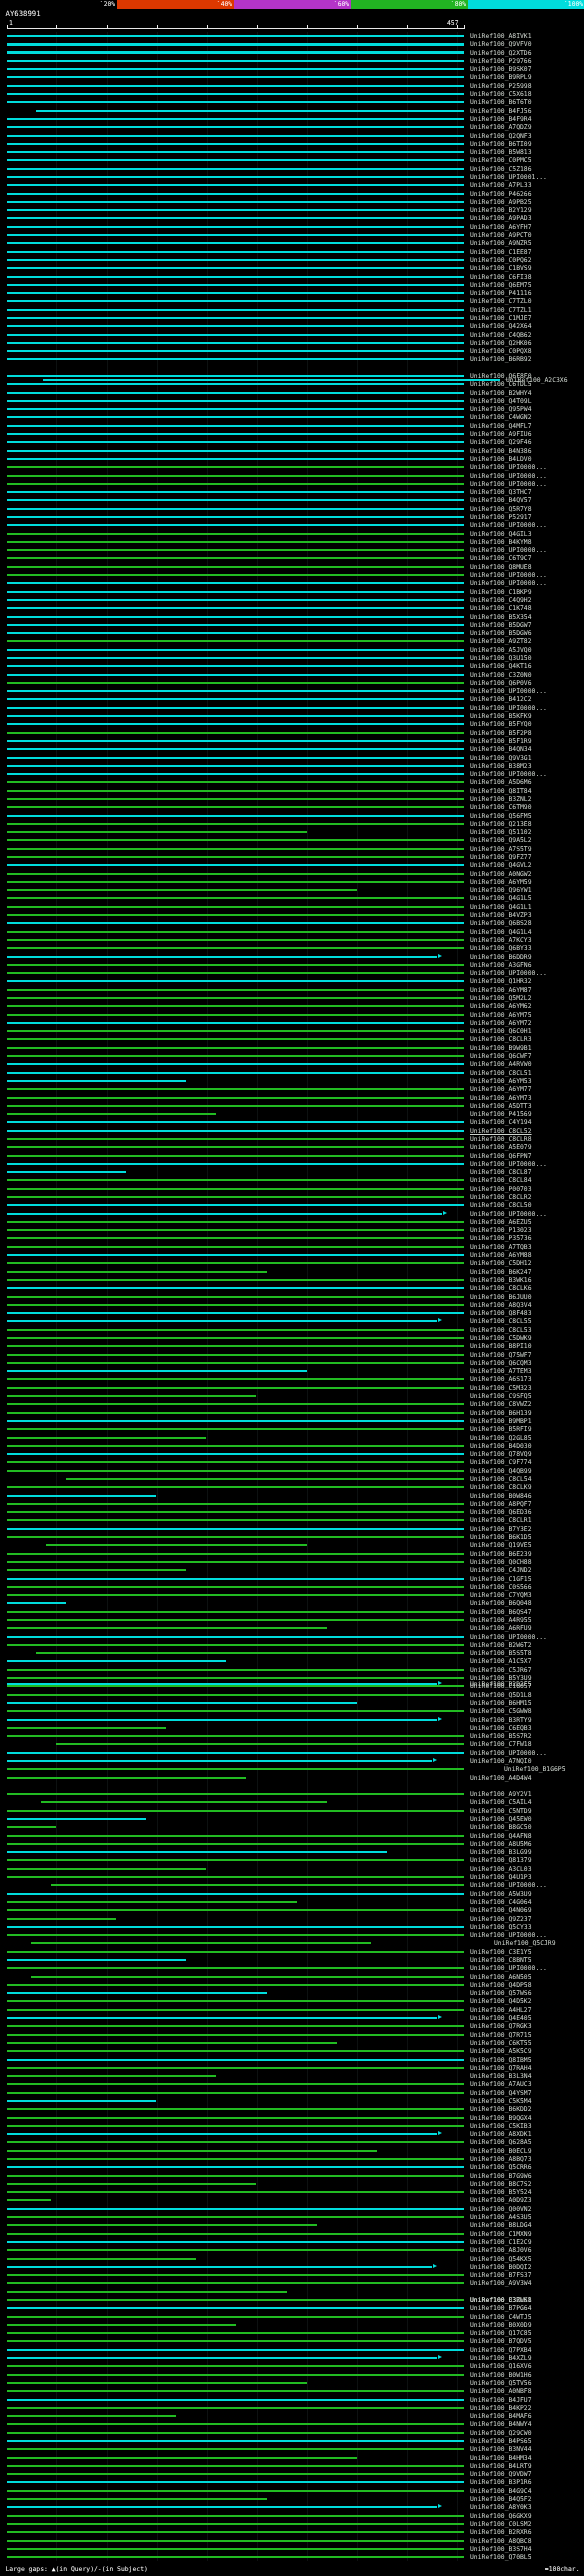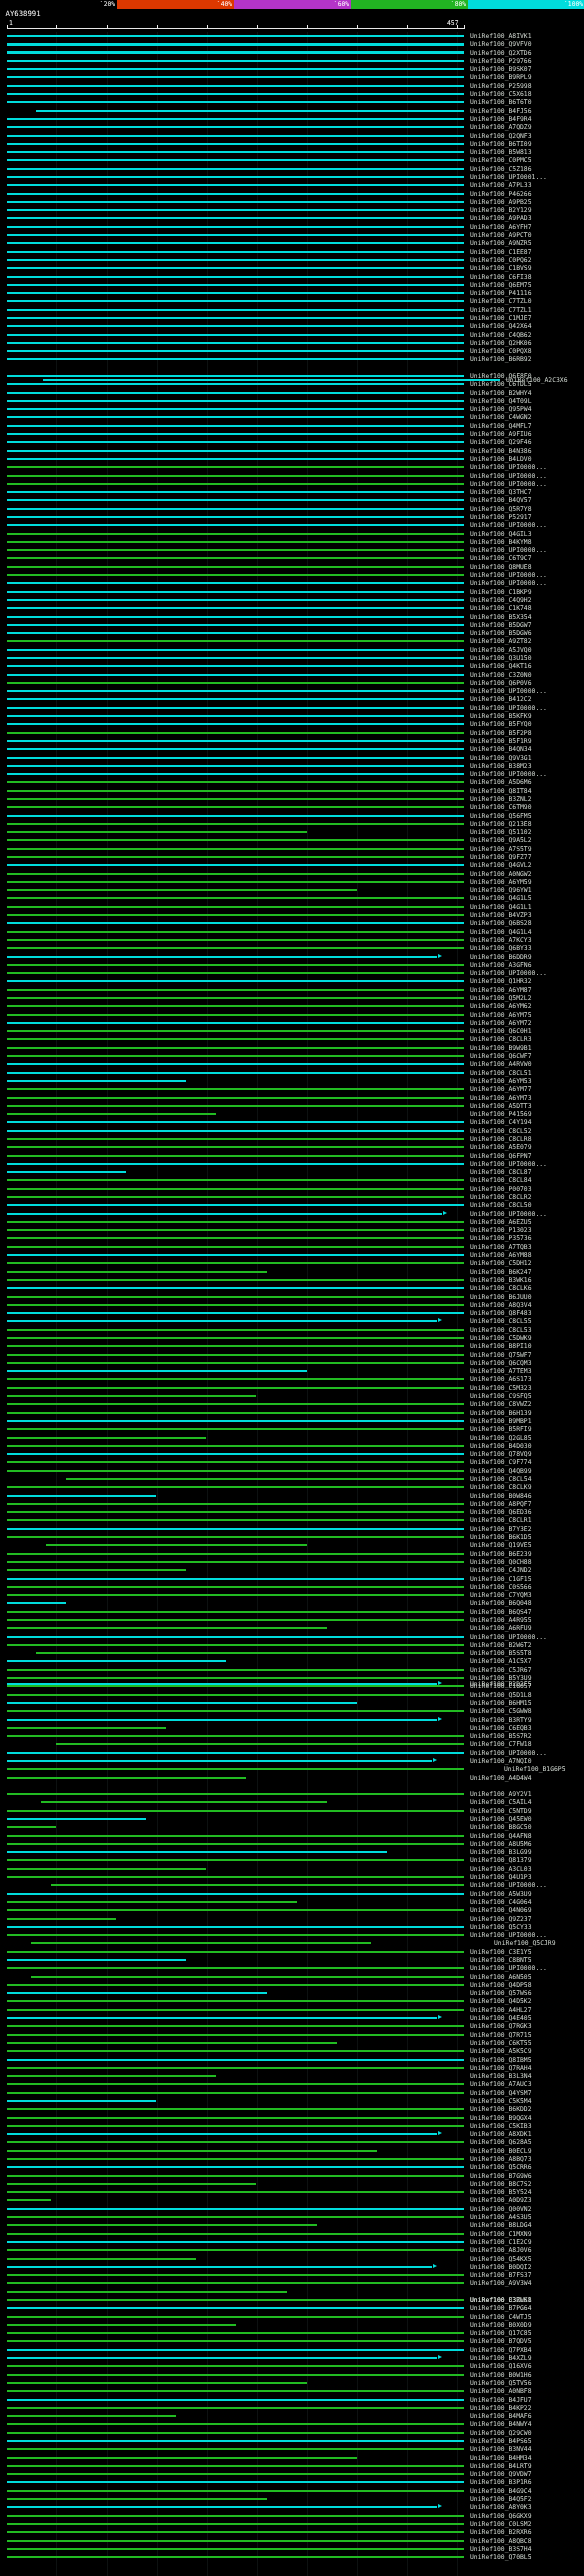--- a/index.html
+++ b/index.html
@@ -602,21 +602,21 @@
       <div class="hit-row" style="top: 1078px; height: 8.3px;">
         <div class="hit-bar" style="left: 7.3px; width: 209px; top: 2.8px; background: rgb(34, 187, 34);"></div>
         <span class="hit-label" style="top: 0.03px;">UniRef100_P41569</span>
       </div>
       <div class="hit-row" style="top: 1086px; height: 8.3px;">
         <div class="hit-bar" style="left: 7.3px; width: 457px; top: 2.8px; background: rgb(0, 220, 220);"></div>
         <span class="hit-label" style="top: 0.03px;">UniRef100_C4Y194</span>
       </div>
       <div class="hit-row" style="top: 1095px; height: 8.3px;">
         <div class="hit-bar" style="left: 7.3px; width: 457px; top: 2.8px; background: rgb(0, 220, 220);"></div>
-        <span class="hit-label" style="top: 0.03px;">UniRef100_C8CL52</span>
+        <span class="hit-label" style="top: 0.03px; text-decoration: underline;">UniRef100_C8CL52</span>
       </div>
       <div class="hit-row" style="top: 1103px; height: 8.3px;">
         <div class="hit-bar" style="left: 7.3px; width: 457px; top: 2.8px; background: rgb(34, 187, 34);"></div>
         <span class="hit-label" style="top: 0.03px;">UniRef100_C8CLR8</span>
       </div>
       <div class="hit-row" style="top: 1111px; height: 8.3px;">
         <div class="hit-bar" style="left: 7.3px; width: 457px; top: 2.8px; background: rgb(34, 187, 34);"></div>
         <span class="hit-label" style="top: 0.03px;">UniRef100_A5E079</span>
       </div>
       <div class="hit-row" style="top: 1120px; height: 8.3px;">
@@ -1304,15 +1304,22 @@
       <div class="hit-row" style="top: 2513px; height: 8.3px;">
         <div class="hit-bar" style="left: 7.3px; width: 457px; top: 2.8px; background: rgb(34, 187, 34);"></div>
         <span class="hit-label" style="top: 0.03px;">UniRef100_B3S7H4</span>
       </div>
       <div class="hit-row" style="top: 2521px; height: 8.3px;">
         <div class="hit-bar" style="left: 7.3px; width: 457px; top: 2.8px; background: rgb(34, 187, 34);"></div>
         <span class="hit-label" style="top: 0.03px;">UniRef100_Q70BL5</span>
       </div>
     </div>
 
+  <div class="footer">
+    <span>Large gaps: ▲(in Query)/-(in Subject)</span>
+    <span class="scale-group">
+      <span class="scale-swatch"></span>
+      <span>=100char.</span>
+    </span>
+  </div>
 
 </div>
 
 
 </body></html>

